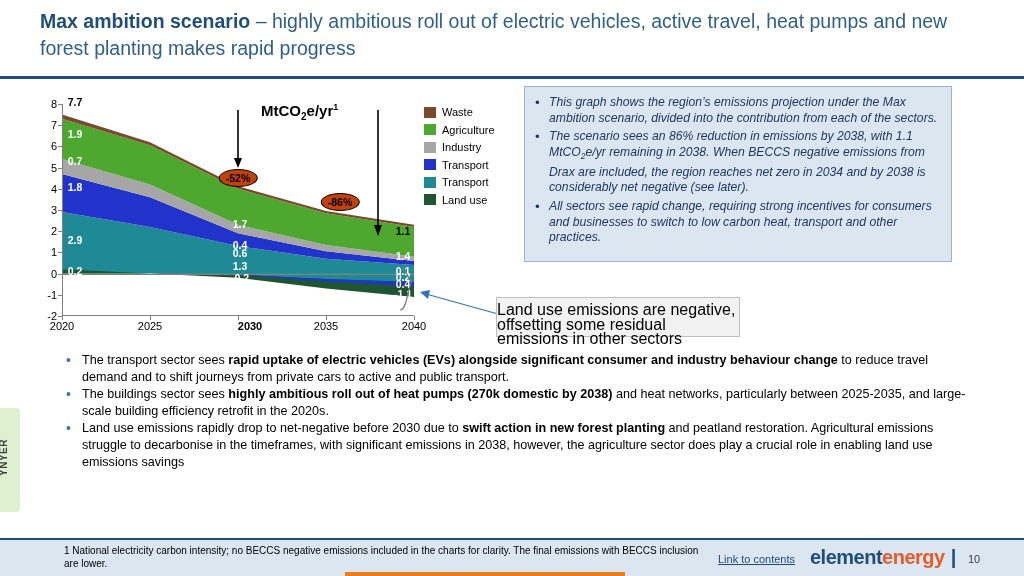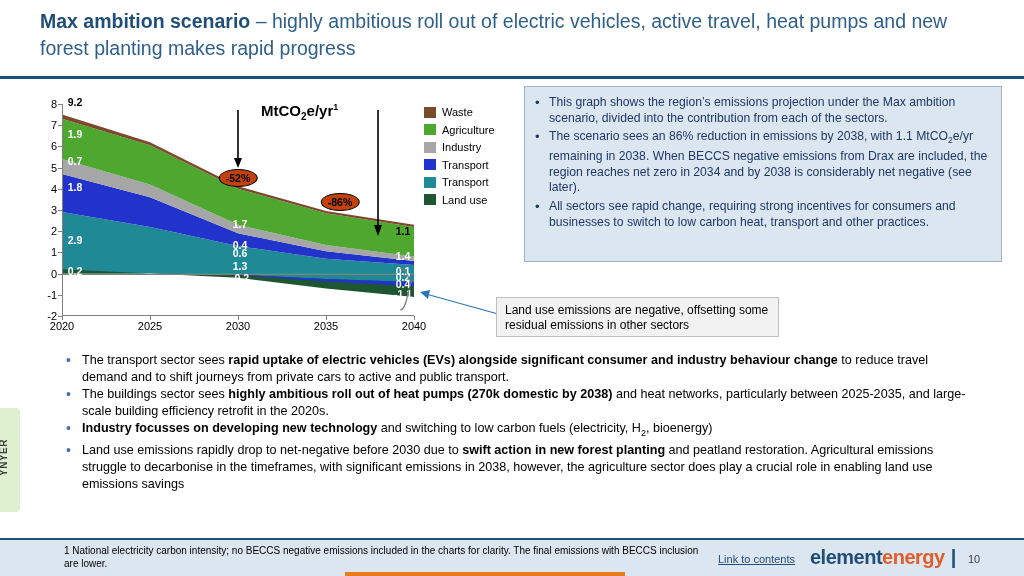--- a/index.html
+++ b/index.html
@@ -57,37 +57,37 @@
   }
   
   #legend {
     position:absolute; left:398px; top:20px; width:94px;
   }
   .legend-row { display:flex; align-items:center; margin-bottom:5.5px; }
   .swatch { width:12px; height:11px; margin-right:6px; flex:0 0 auto; }
   .legend-label { font-size:11px; color:#000; }
   
   #sidebox {
-    position:absolute; left:524px; top:86px; width:478px; height:176px;
-    background:#dce6f1; border:1px solid #9cb3cc; padding:8px 10px 6px 6px;
+    position:absolute; left:524px; top:86px; width:428px; height:176px;
+    background:#dce6f1; border:1px solid #9cb3cc; padding:8px 10px 6px 6px;font-style:italic;
   }
   #sidebox ul { margin:0; padding:0 0 0 16px; list-style:none; }
   #sidebox li {
     position:relative; font-size:12.2px; line-height:15.6px; color:#1f3864;
     margin-bottom:3px; padding-left:2px;
   }
   #sidebox li:before {
     content:"•"; position:absolute; left:-12px; top:0; color:#1f3864; font-size:13px;
   }
   #sidebox sub { font-size:8.5px; }
   
   #callout {
-    position:absolute; left:496px; top:297px; width:283px; height:40px;
-    background:#f2f2f2; border:1px solid #bfbfbf; padding:5px 8px;
-    font-size:12px; line-height:14.5px; color:#000;
+    position:absolute; left:496px; top:297px; width:244px; height:40px;
+    background:#f2f2f2; border:1px solid #bfbfbf; padding:5px 0;
+    font-size:16px; line-height:14.5px; color:#000;
   }
   #callout-line { position:absolute; left:420px; top:288px; width:80px; height:30px; }
   
   #bullets { position:absolute; left:62px; top:352px; width:910px; }
   #bullets ul { margin:0; padding:0; list-style:none; }
   #bullets li {
     position:relative; font-size:12.6px; line-height:16.6px; color:#000;
     margin-bottom:1px; padding-left:20px;
   }
   #bullets li:before {
@@ -182,29 +182,29 @@
         <div class="ylab" style="top: 190.8px;">-1</div>
         <div class="gridtick" style="top: 190.8px;"></div>
         <div class="ylab" style="top: 212px;">-2</div>
         <div class="gridtick" style="top: 212px;"></div>
       </div>
     <div id="xticks">
         <div class="xlab" style="left: 0px;">2020</div>
         <div class="xtick" style="left: 0px; top: 212px;"></div>
         <div class="xlab" style="left: 88px;">2025</div>
         <div class="xtick" style="left: 88px; top: 212px;"></div>
-        <div class="xlab" style="left: 176px;">2030</div>
+        <div class="xlab" style="left: 188px; font-weight: bold;">2030</div>
         <div class="xtick" style="left: 176px; top: 212px;"></div>
         <div class="xlab" style="left: 264px;">2035</div>
         <div class="xtick" style="left: 264px; top: 212px;"></div>
         <div class="xlab" style="left: 352px;">2040</div>
         <div class="xtick" style="left: 352px; top: 212px;"></div>
       </div>
     <div id="datalabels">
-        <div class="val dark" style="left: 13px; top: -1.64px;">9.2</div>
+        <div class="val dark" style="left: 13px; top: -1.64px;">7.7</div>
         <div class="val" style="left: 13px; top: 29.68px;">1.9</div>
         <div class="val" style="left: 13px; top: 57.24px;">0.7</div>
         <div class="val" style="left: 13px; top: 82.68px;">1.8</div>
         <div class="val" style="left: 13px; top: 135.68px;">2.9</div>
         <div class="val" style="left: 13px; top: 167.48px;">0.2</div>
         <div class="val dark" style="left: 178px; top: 70.44px;">3.8</div>
         <div class="val" style="left: 178px; top: 119.78px;">1.7</div>
         <div class="val" style="left: 178px; top: 140.98px;">0.4</div>
         <div class="val" style="left: 178px; top: 149.46px;">0.6</div>
         <div class="val" style="left: 178px; top: 162.18px;">1.3</div>
@@ -273,21 +273,20 @@
 </div>
 
 <div id="callout">
   <span>Land use emissions are negative, offsetting some residual emissions in other sectors</span>
 </div>
 
 <div id="bullets">
   <ul>
       <li>The transport sector sees <b>rapid uptake of electric vehicles (EVs) alongside significant consumer and industry behaviour change</b> to reduce travel demand and to shift journeys from private cars to active and public transport.</li>
       <li>The buildings sector sees <b>highly ambitious roll out of heat pumps (270k domestic by 2038)</b> and heat networks, particularly between 2025-2035, and large-scale building efficiency retrofit in the 2020s.</li>
-      <li><b>Industry focusses on developing new technology</b> and switching to low carbon fuels (electricity, H<sub>2</sub>, bioenergy)</li>
       <li>Land use emissions rapidly drop to net-negative before 2030 due to <b>swift action in new forest planting</b> and peatland restoration. Agricultural emissions struggle to decarbonise in the timeframes, with significant emissions in 2038, however, the agriculture sector does play a crucial role in enabling land use emissions savings</li>
     </ul>
 </div>
 
 <div id="side-tab">
   <span>YNYER</span>
 </div>
 
 <div id="footer-rule"></div>
 <div id="footer">

